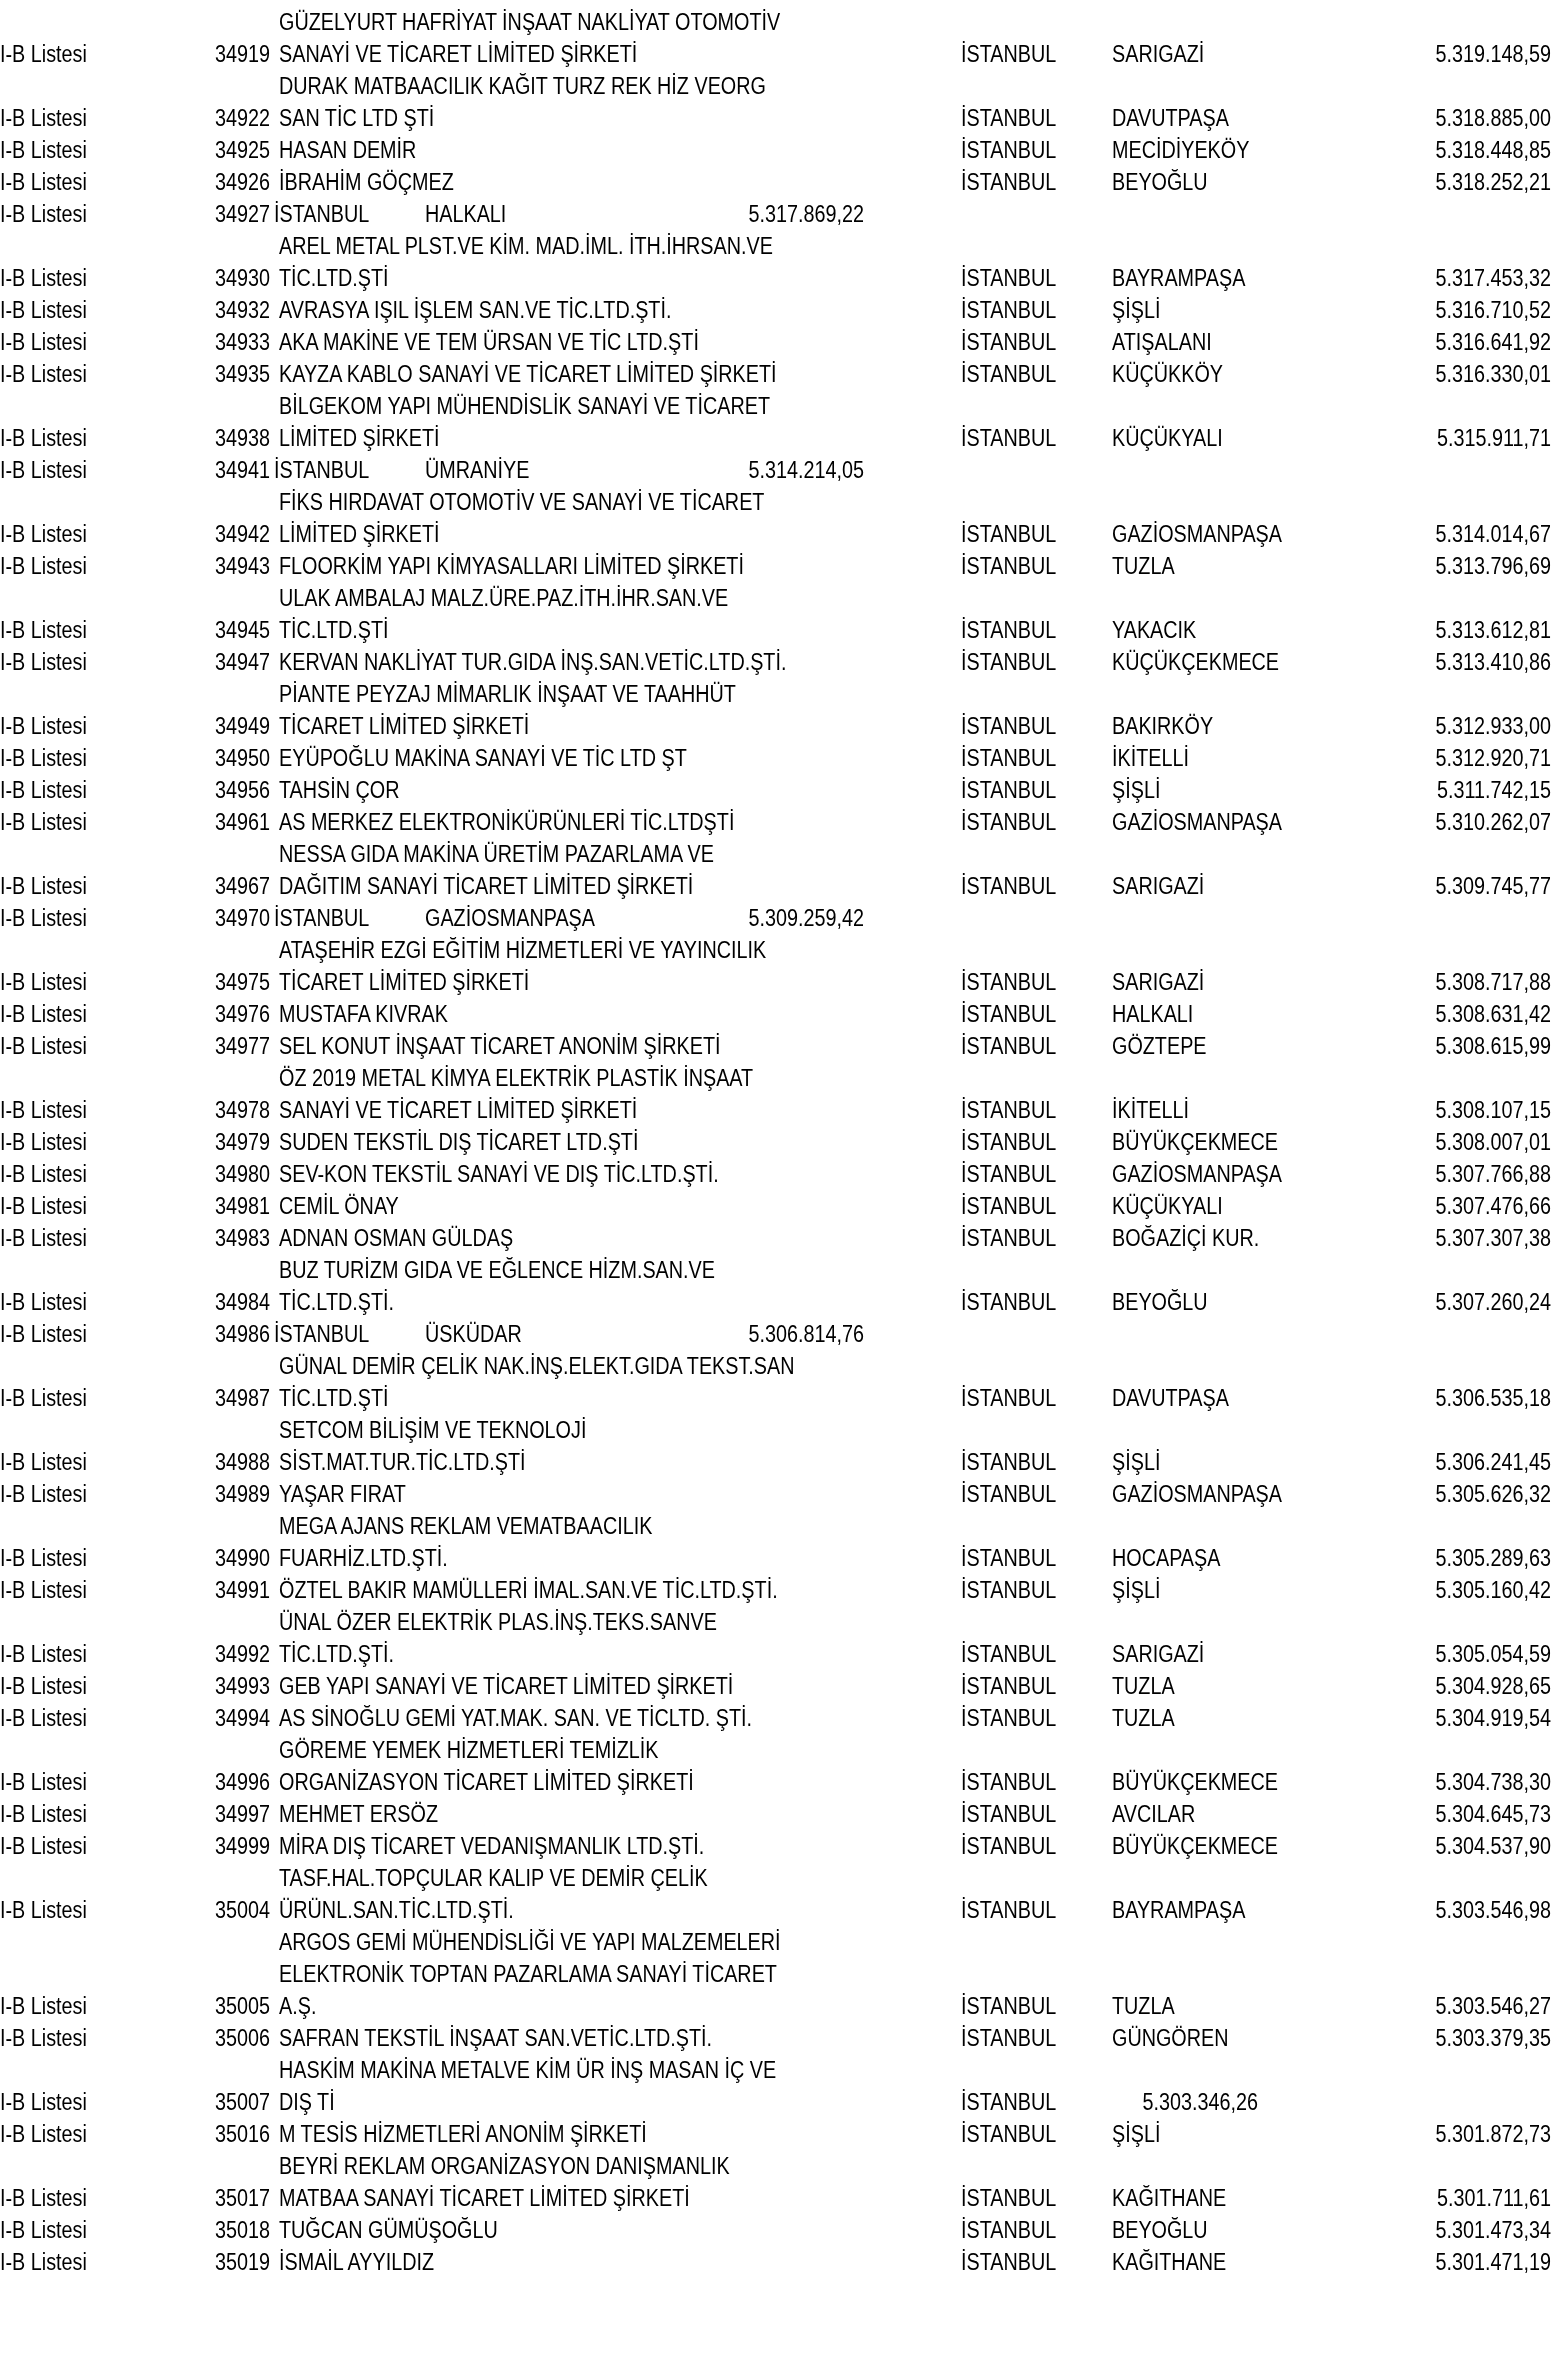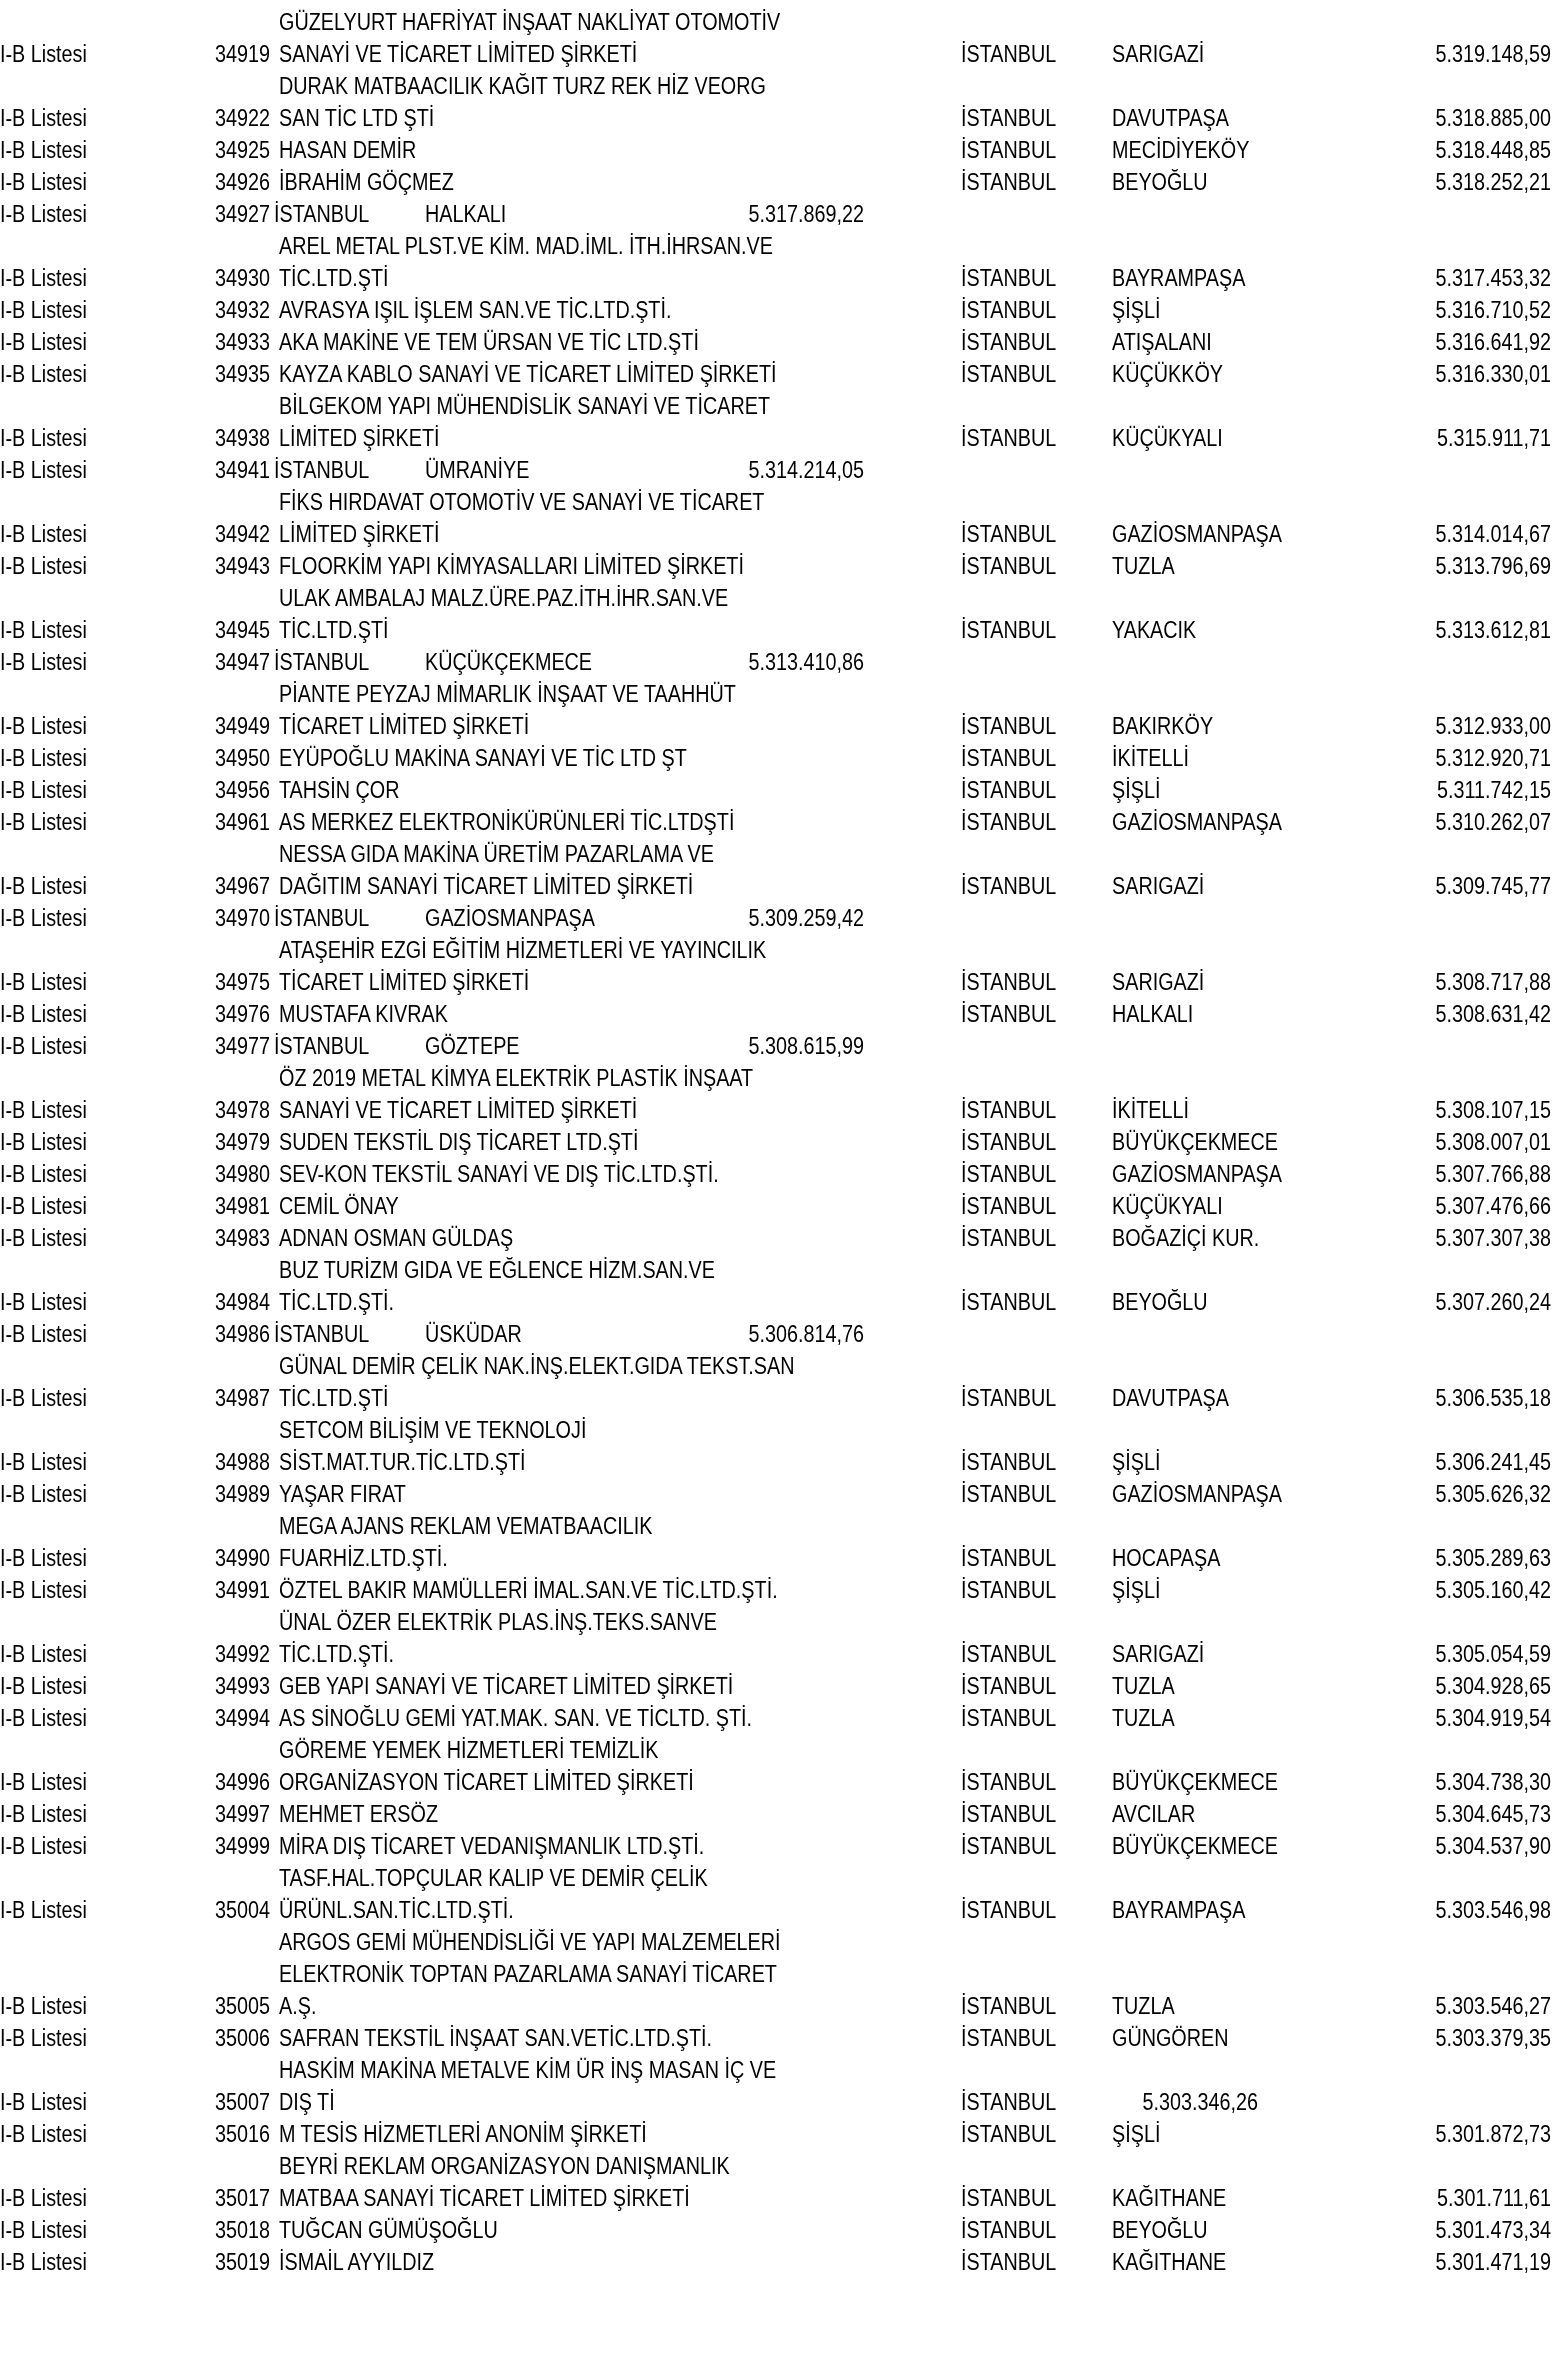--- a/index.html
+++ b/index.html
@@ -260,20 +260,23 @@
     <div class="c-city">İSTANBUL</div>
     <div class="c-dist">
         <span class="nl">YAKACIK</span>
       </div>
     <div class="c-amt">5.313.612,81</div>
   </div>
 
   <div class="row">
     <div class="c-list">I-B Listesi</div>
     <div class="c-no">34947</div>
+    <div class="c-name">
+        <span class="nl">KERVAN NAKLİYAT TUR.GIDA İNŞ.SAN.VETİC.LTD.ŞTİ.</span>
+      </div>
     <div class="c-city">İSTANBUL</div>
     <div class="c-dist">
         <span class="nl">KÜÇÜKÇEKMECE</span>
       </div>
     <div class="c-amt">5.313.410,86</div>
   </div>
 
   <div class="row">
     <div class="c-list">I-B Listesi</div>
     <div class="c-no">34949</div>
@@ -374,20 +377,23 @@
     <div class="c-city">İSTANBUL</div>
     <div class="c-dist">
         <span class="nl">HALKALI</span>
       </div>
     <div class="c-amt">5.308.631,42</div>
   </div>
 
   <div class="row">
     <div class="c-list">I-B Listesi</div>
     <div class="c-no">34977</div>
+    <div class="c-name">
+        <span class="nl">SEL KONUT İNŞAAT TİCARET ANONİM ŞİRKETİ</span>
+      </div>
     <div class="c-city">İSTANBUL</div>
     <div class="c-dist">
         <span class="nl">GÖZTEPE</span>
       </div>
     <div class="c-amt">5.308.615,99</div>
   </div>
 
   <div class="row">
     <div class="c-list">I-B Listesi</div>
     <div class="c-no">34978</div>

